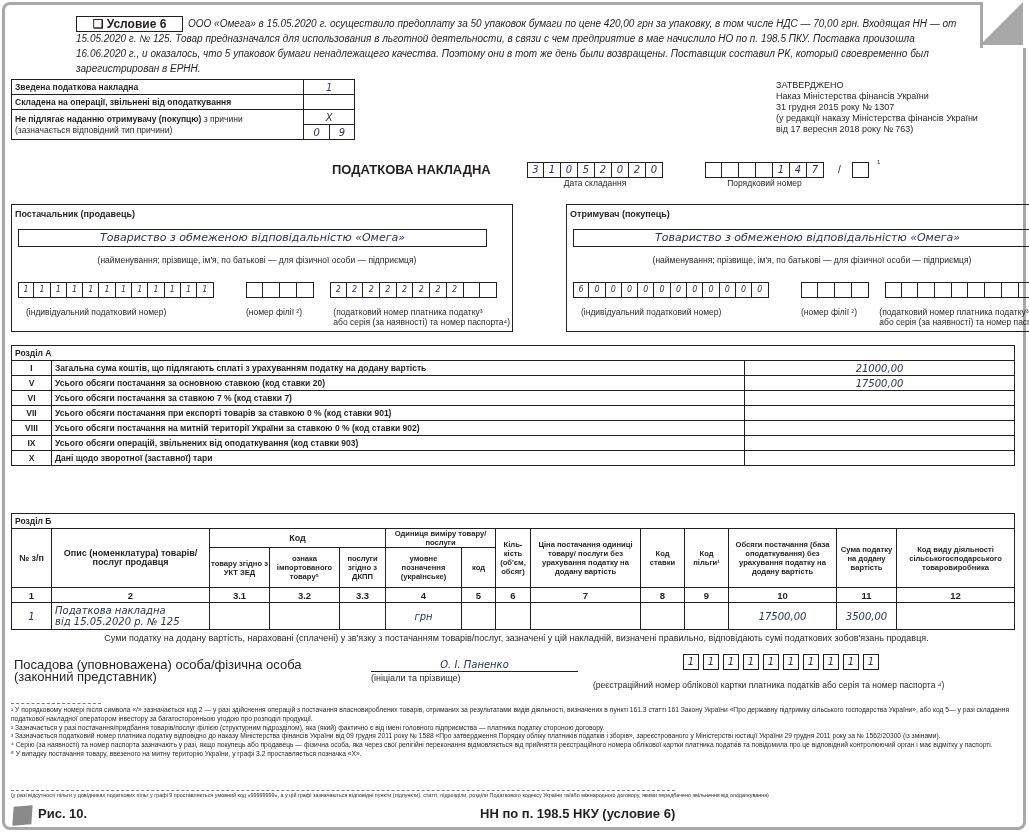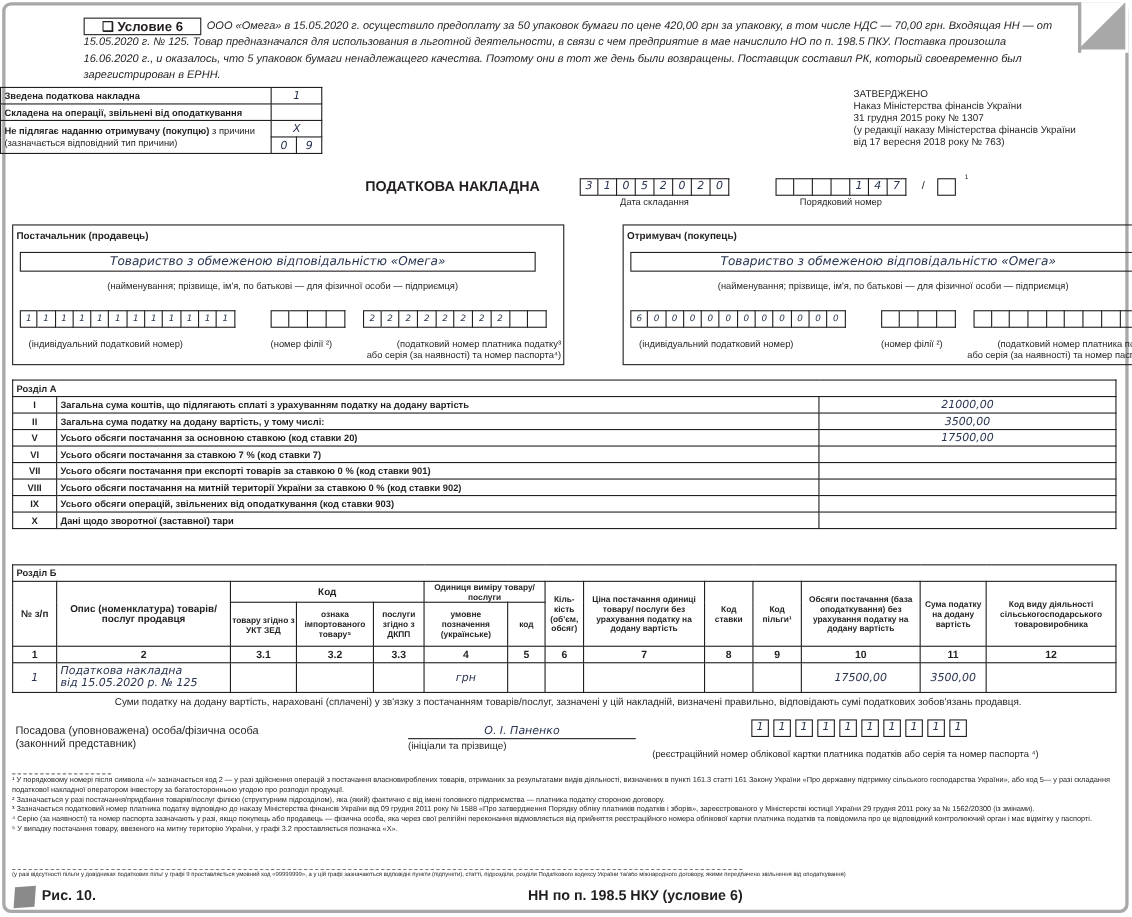--- a/index.html
+++ b/index.html
@@ -15,21 +15,21 @@
   .hw { font-family: "DejaVu Sans", sans-serif; font-style: italic; color: #2a3550; }
 
   
   .cond-box { left: 76px; top: 16px; width: 107px; height: 16px; border: 1px solid #231f20;
     font-weight: bold; font-size: 12px; text-align: center; line-height: 14px; font-style: normal; }
   .intro { left: 76px; top: 16px; width: 882px; font-style: italic; font-size: 10px; line-height: 15px; color: #231f20; text-indent: 112px; }
 
   table { border-collapse: collapse; }
   td, th { border: 1px solid #231f20; }
 
-  .topleft { left: 0; top: 79px; width: 293px; }
+  .topleft { left: 11px; top: 79px; width: 344px; }
   .topleft td { height: 15px; font-size: 8.5px; padding: 0 3px; }
   .topleft td.lbl { font-weight: bold; width: 306px; }
   .topleft td.val { text-align: center; font-size: 10px; }
 
   .approved { left: 776px; top: 80px; font-size: 9px; line-height: 11px; }
 
   .title { left: 332px; top: 162px; font-size: 13px; font-weight: bold; }
   .digitrow { display: flex; }
   .digitrow .cell { width: 17px; height: 16px; border: 1px solid #231f20; border-left: none; text-align: center;
     font-size: 10px; line-height: 14px; font-family: "DejaVu Sans", sans-serif; font-style: italic; color: #2a3550; }
@@ -41,38 +41,38 @@
   .party .namebox { position: absolute; left: 6px; top: 24px; width: 469px; height: 18px; border: 1px solid #231f20;
     text-align: center; font-size: 11px; line-height: 16px; }
   .party .namecap { position: absolute; left: 0; top: 50px; width: 490px; text-align: center; font-size: 8.5px; }
   .party .ipn { position: absolute; left: 6px; top: 77px; }
   .party .ipn .cell { width: 16.3px; height: 16px; font-size: 8px; }
   .party .fil { position: absolute; left: 234px; top: 77px; }
   .party .pass { position: absolute; left: 318px; top: 77px; }
   .party .pass .cell { width: 16.7px; font-size: 8px; }
   .party .cap1 { position: absolute; left: 14px; top: 102px; font-size: 8.5px; }
   .party .cap2 { position: absolute; left: 234px; top: 102px; font-size: 8.5px; }
-  .party .cap3 { position: absolute; right: 2px; top: 102px; font-size: 8.5px; text-align: right; line-height: 10px; }
+  .party .cap3 { position: absolute; right: 2px; top: 102px; font-size: 8.5px; text-align: left; line-height: 10px; }
 
   .secA { left: 11px; top: 345px; width: 1004px; }
   .secA td { height: 15px; font-size: 8.5px; font-weight: bold; padding: 0 3px; }
   .secA td.num { width: 40px; text-align: center; }
   .secA td.lbl { width: 693px; }
   .secA td.amt { text-align: center; font-family: "DejaVu Sans", sans-serif; font-style: italic; font-weight: normal; color: #2a3550; font-size: 10px; }
   .secA td.hdr { text-align: left; }
 
   .secB { left: 11px; top: 513px; width: 1004px; }
   .secB td { font-size: 7.6px; font-weight: bold; text-align: center; padding: 0 1px; line-height: 9px; }
   .secB td.big { font-size: 9px; }
   .secB td.hdr { text-align: left; font-size: 8.5px; height: 15px; padding: 0 3px; }
   .secB td.idx { font-size: 9.5px; height: 15px; }
   .secB td.hw2 { font-family: "DejaVu Sans", sans-serif; font-style: italic; font-weight: normal; color: #2a3550; font-size: 10px; }
 
   .confirm { left: 0; top: 633px; width: 1029px; text-align: center; font-size: 9px; padding-left: 4px; }
-  .official { left: 14px; top: 659px; font-size: 10px; line-height: 12px; }
+  .official { left: 14px; top: 659px; font-size: 13px; line-height: 12px; }
   .signline { left: 371px; top: 659px; width: 207px; border-bottom: 1px solid #231f20; text-align: center;
     font-size: 10px; height: 13px; line-height: 12px; }
   .signcap { left: 371px; top: 673px; width: 207px; text-align: left; font-size: 9px; }
   .regboxes { left: 683px; top: 654px; display: flex; gap: 4px; }
   .regboxes .rb { width: 16px; height: 16px; border: 1px solid #231f20; text-align: center; line-height: 14px;
     font-size: 10px; font-family: "DejaVu Sans", sans-serif; font-style: italic; color: #2a3550; }
   .regcap { left: 593px; top: 680px; font-size: 8.5px; }
 
   .fnline { left: 11px; top: 703px; width: 90px; border-top: 1px dashed #777; }
   .footnotes { left: 11px; top: 706px; width: 1000px; font-size: 6.7px; line-height: 8.8px; }
@@ -247,25 +247,20 @@
 
 <table class="abs secA">
   <tbody>
       <tr>
         <td class="hdr" colspan="4">Розділ А</td>
       </tr>
   <tr>
         <td class="num">I</td>
         <td class="lbl">Загальна сума коштів, що підлягають сплаті з урахуванням податку на додану вартість</td>
         <td class="amt">21000,00</td>
-      </tr>
-  <tr>
-        <td class="num">II</td>
-        <td class="lbl">Загальна сума податку на додану вартість, у тому числі:</td>
-        <td class="amt">3500,00</td>
       </tr>
   <tr>
         <td class="num">V</td>
         <td class="lbl">Усього обсяги постачання за основною ставкою (код ставки 20)</td>
         <td class="amt">17500,00</td>
       </tr>
   <tr>
         <td class="num">VI</td>
         <td class="lbl">Усього обсяги постачання за ставкою 7 % (код ставки 7)</td>
         <td class="amt"></td>

